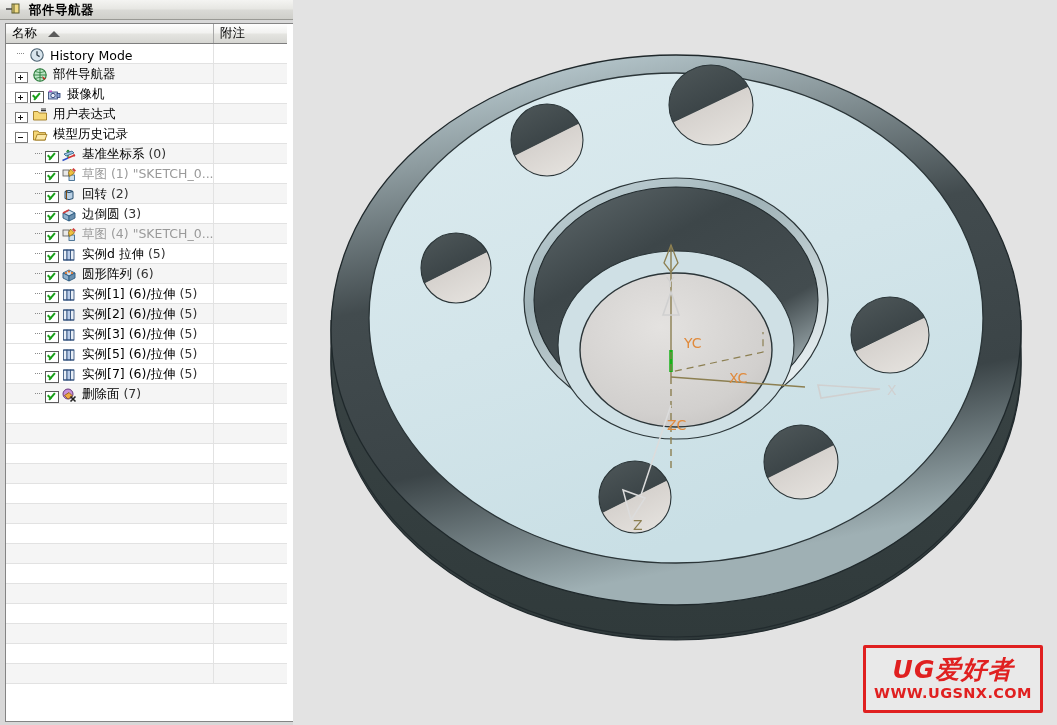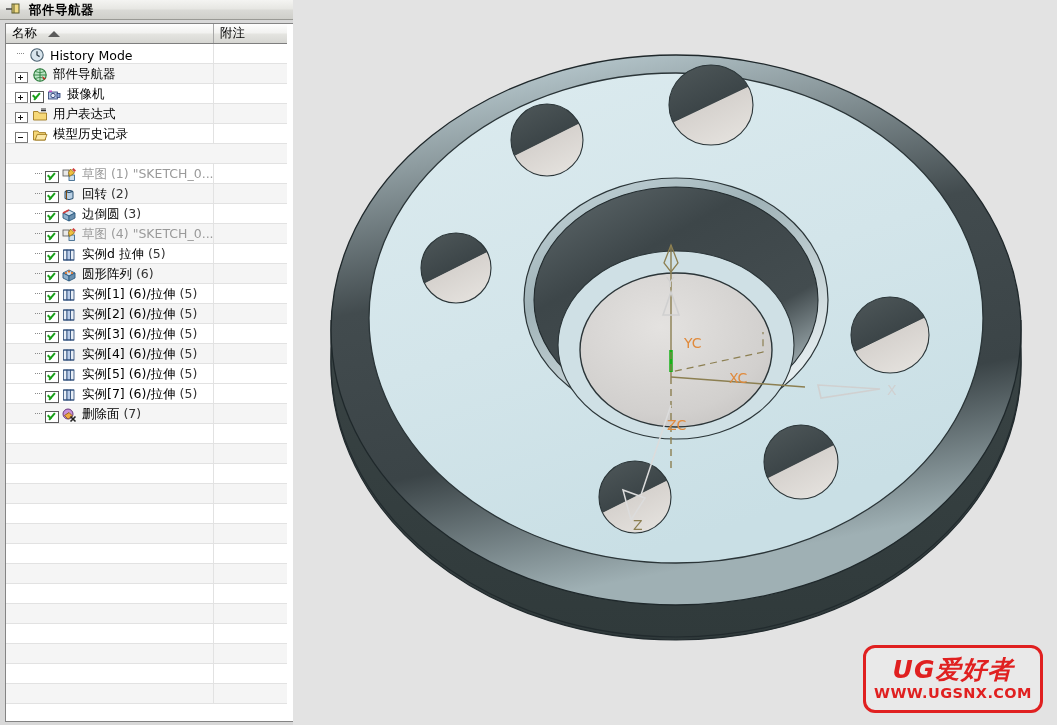--- a/index.html
+++ b/index.html
@@ -113,21 +113,21 @@
   
   .viewport{
     position:absolute;left:293px;top:0;width:764px;height:725px;
     background:#e3e3e3;overflow:hidden;
   }
   .gfx{position:absolute;left:0;top:0;width:764px;height:725px;}
 
   
   .wm{
     position:absolute;right:14px;bottom:12px;width:180px;height:68px;
-    border:3px solid #e02020;border-radius:12px;background:#e9e9e9;
+    border:3px solid #e02020;border-radius:2px;background:#e9e9e9;
     box-sizing:border-box;display:flex;flex-direction:column;
     align-items:center;justify-content:center;
   }
   .wm-top{
     font-family:"DejaVu Sans","Liberation Sans",sans-serif;
     font-weight:bold;font-style:italic;font-size:25px;color:#e02020;
     letter-spacing:1px;line-height:1;
   }
   .wm-bot{
     font-family:"DejaVu Sans","Liberation Sans",sans-serif;
@@ -245,20 +245,37 @@
                 <svg width="16" height="16" viewBox="0 0 16 16">
                   <path d="M1.5 4 L6 4 L7.2 5.6 L13.5 5.6 L13.5 13 L1.5 13 Z" fill="#f6d878" stroke="#a07a20" stroke-width="0.9"></path>
                   <path d="M3.2 13 L5.2 7.4 L15 7.4 L13 13 Z" fill="#fbe8a8" stroke="#a07a20" stroke-width="0.9"></path>
                 </svg>
               </span>
               <span class="lbl"><span>模型历史记录</span></span>
             </div>
             <div class="cell-note"></div>
           </div>
           <div class="row alt">
+            <div class="cell-name">
+              <span class="indent" style="width: 24px;"></span>
+              <span class="dots"></span>
+              <span class="indent" style="width: 3px;"></span>
+              <span class="chk"></span>
+              <span class="ico">
+                <svg width="16" height="16" viewBox="0 0 16 16">
+                  <path d="M7 11 L7 3" fill="none" stroke="#2a8a3a" stroke-width="1.4"></path>
+                  <path d="M7 3 L5.6 5 M7 3 L8.4 5" fill="none" stroke="#2a8a3a" stroke-width="1.2"></path>
+                  <path d="M7 11 L14 8" fill="none" stroke="#d03030" stroke-width="1.4"></path>
+                  <path d="M14 8 L12 8 M14 8 L12.8 9.4" fill="none" stroke="#d03030" stroke-width="1.2"></path>
+                  <path d="M7 11 L1.5 13.5" fill="none" stroke="#3050c8" stroke-width="1.4"></path>
+                  <path d="M3 7 L11 4 L13 6 L5 9 Z" fill="#9ec8e8" stroke="#2a5a80" stroke-width="0.8"></path>
+                </svg>
+              </span>
+              <span class="lbl"><span>基准坐标系</span><span class="num"> (0)</span></span>
+            </div>
             <div class="cell-note"></div>
           </div>
           <div class="row white">
             <div class="cell-name">
               <span class="indent" style="width: 24px;"></span>
               <span class="dots"></span>
               <span class="indent" style="width: 3px;"></span>
               <span class="chk"></span>
               <span class="ico">
                 <svg width="16" height="16" viewBox="0 0 16 16">
@@ -408,38 +425,20 @@
               <span class="chk"></span>
               <span class="ico">
                 <svg width="16" height="16" viewBox="0 0 16 16">
                   <rect x="2.5" y="3" width="3.5" height="10" fill="#e8eef6" stroke="#2a4a78" stroke-width="0.8"></rect>
                   <rect x="6" y="3" width="3.5" height="10" fill="#b8ccea" stroke="#2a4a78" stroke-width="0.8"></rect>
                   <rect x="9.5" y="3" width="3.5" height="10" fill="#e8eef6" stroke="#2a4a78" stroke-width="0.8"></rect>
                   <path d="M2.5 3 L13 3 M2.5 13 L13 13" fill="none" stroke="#2a4a78" stroke-width="1"></path>
                 </svg>
               </span>
               <span class="lbl"><span>实例[3] (6)/拉伸</span><span class="num"> (5)</span></span>
-            </div>
-            <div class="cell-note"></div>
-          </div>
-          <div class="row alt">
-            <div class="cell-name">
-              <span class="indent" style="width: 24px;"></span>
-              <span class="dots"></span>
-              <span class="indent" style="width: 3px;"></span>
-              <span class="chk"></span>
-              <span class="ico">
-                <svg width="16" height="16" viewBox="0 0 16 16">
-                  <rect x="2.5" y="3" width="3.5" height="10" fill="#e8eef6" stroke="#2a4a78" stroke-width="0.8"></rect>
-                  <rect x="6" y="3" width="3.5" height="10" fill="#b8ccea" stroke="#2a4a78" stroke-width="0.8"></rect>
-                  <rect x="9.5" y="3" width="3.5" height="10" fill="#e8eef6" stroke="#2a4a78" stroke-width="0.8"></rect>
-                  <path d="M2.5 3 L13 3 M2.5 13 L13 13" fill="none" stroke="#2a4a78" stroke-width="1"></path>
-                </svg>
-              </span>
-              <span class="lbl"><span>实例[4] (6)/拉伸</span><span class="num"> (5)</span></span>
             </div>
             <div class="cell-note"></div>
           </div>
           <div class="row white">
             <div class="cell-name">
               <span class="indent" style="width: 24px;"></span>
               <span class="dots"></span>
               <span class="indent" style="width: 3px;"></span>
               <span class="chk"></span>
               <span class="ico">

